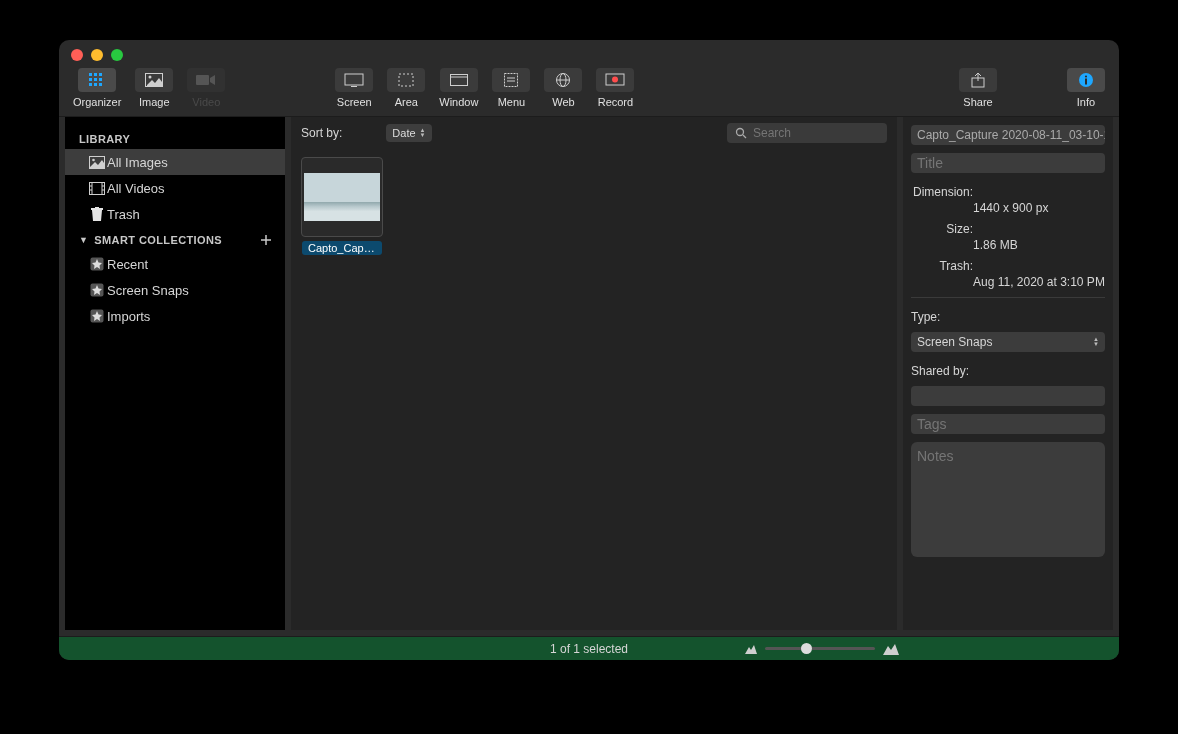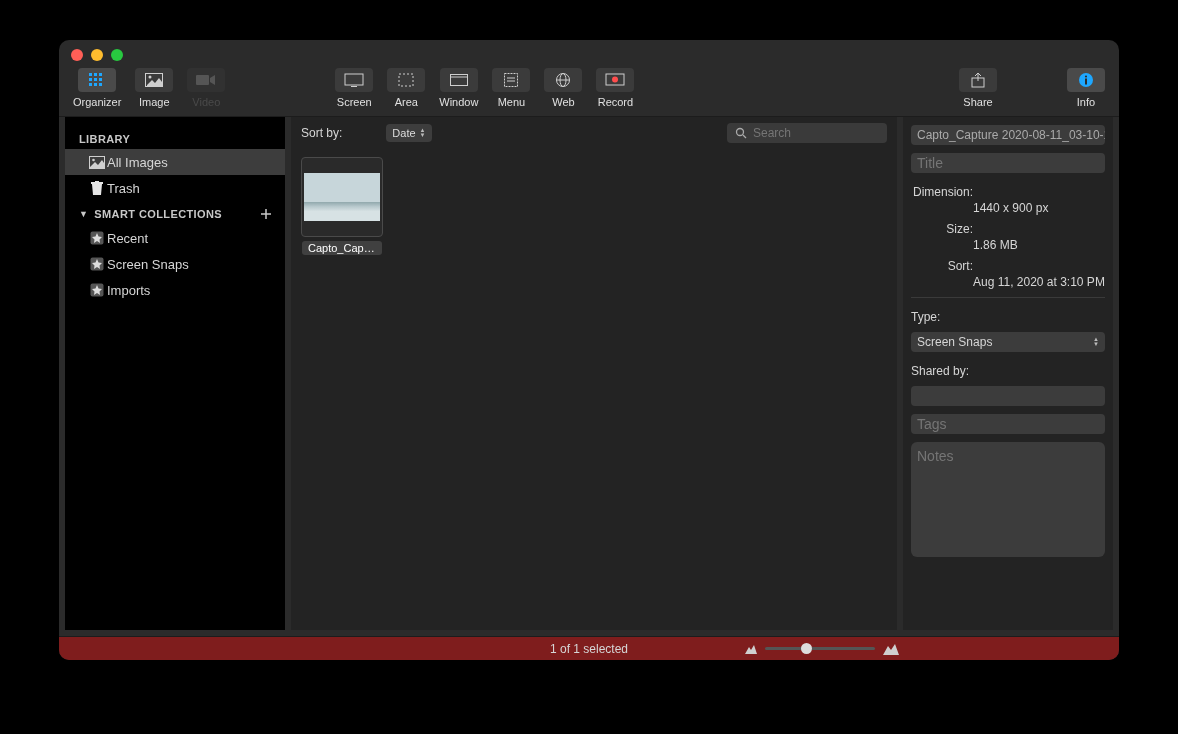--- a/index.html
+++ b/index.html
@@ -81,21 +81,21 @@
     width:82px; display:flex; flex-direction:column; align-items:center; gap:4px;
   }
   .thumb .frame {
     width:82px; height:80px; border:1px solid #4a4a4a; border-radius:4px;
     display:flex; align-items:center; justify-content:center; background:#2a2a2a; overflow:hidden;
   }
   .thumb .img {
     width:76px; height:48px; background:linear-gradient(#c7d6da 0%, #c7d6da 60%, #8fa7ab 60%, #b8c9cd 70%, #d7e2e4 80%);
   }
   .thumb .caption {
-    font-size:11px; color:white; background:#404040; border-radius:3px; padding:1px 6px;
+    font-size:11px; color:white; background:#0c4a6e; border-radius:3px; padding:1px 6px;
     white-space:nowrap; overflow:hidden; text-overflow:ellipsis; max-width:80px;
   }
 
   
   .inspector {
     width:210px; background:#232323; font-size:12px; color:#d6d6d6;
     display:flex; flex-direction:column; padding:8px 8px 0 8px; gap:8px; margin:0 6px 6px 0;
   }
   .insp-field {
     background:#3c3c3c; border-radius:4px; height:20px; padding:0 6px; display:flex; align-items:center; width:100%;
@@ -109,21 +109,21 @@
   .insp-row .k { width:62px; text-align:right; color:#d6d6d6;}
   .insp-row .v { color:#d6d6d6;margin-top:16px;}
   .insp-label { font-size:12px; color:#d6d6d6; padding-top:4px;}
   .insp-select { background:#3c3c3c; border-radius:4px; height:20px; display:flex; align-items:center; padding:0 6px; justify-content:space-between;}
   .insp-select .updown { display:flex; flex-direction:column; font-size:6px; line-height:5px; color:#bbb;}
   .insp-textarea { background:#3c3c3c; border-radius:6px; height:115px; padding:6px;}
   .insp-textarea textarea { resize:none; height:100%; font-family:inherit; color:#aaa;}
 
   
   .statusbar {
-    height:24px; background:#7f1d1d; display:flex; align-items:center; justify-content:center;
+    height:24px; background:#14532d; display:flex; align-items:center; justify-content:center;
     position:relative; font-size:12px; color:#d6d6d6; border-top:1px solid #1c1c1c;
   }
   .zoom { position:absolute; right:220px; display:flex; align-items:center; gap:8px;}
   .slider-track { width:110px; height:3px; background:#555; border-radius:2px; position:relative;}
   .slider-knob { position:absolute; top:-4px; left:36px; width:11px; height:11px; border-radius:50%; background:#ddd;}
 
   svg { display:block; }
 </style>
 </head>
 <body>
@@ -298,20 +298,34 @@
           <svg width="16" height="13" viewBox="0 0 16 13">
               <rect x="0.5" y="0.5" width="15" height="12" fill="none" stroke="#cfcfcf"></rect>
               <circle cx="4.5" cy="4" r="1.3" fill="#cfcfcf"></circle>
               <path d="M1 11 L6 6 L9 9 L13 4 L15 7 L15 12 L1 12 Z" fill="#cfcfcf"></path>
             </svg>
         </span>
         <span>All Images</span>
       </div>
       <div class="side-item">
         <span class="ico">
+          <svg width="16" height="13" viewBox="0 0 16 13">
+              <rect x="0.5" y="0.5" width="15" height="12" fill="none" stroke="#cfcfcf"></rect>
+              <line x1="3" y1="0" x2="3" y2="13" stroke="#cfcfcf"></line>
+              <line x1="13" y1="0" x2="13" y2="13" stroke="#cfcfcf"></line>
+              <line x1="0" y1="4" x2="3" y2="4" stroke="#cfcfcf"></line>
+              <line x1="0" y1="8" x2="3" y2="8" stroke="#cfcfcf"></line>
+              <line x1="13" y1="4" x2="16" y2="4" stroke="#cfcfcf"></line>
+              <line x1="13" y1="8" x2="16" y2="8" stroke="#cfcfcf"></line>
+            </svg>
+        </span>
+        <span>All Videos</span>
+      </div>
+      <div class="side-item">
+        <span class="ico">
           <svg width="12" height="15" viewBox="0 0 12 15">
               <path d="M1 3 L11 3 L10 14 L2 14 Z" fill="#e5e5e5"></path>
               <rect x="0" y="1" width="12" height="2" fill="#e5e5e5"></rect>
               <rect x="4" y="0" width="4" height="1.5" fill="#e5e5e5"></rect>
             </svg>
         </span>
         <span>Trash</span>
       </div>
 
       <div class="side-header">
@@ -395,21 +409,21 @@
       <div class="insp-rows">
         <div class="insp-row">
           <span class="k">Dimension:</span>
           <span class="v">1440 x 900 px</span>
         </div>
         <div class="insp-row">
           <span class="k">Size:</span>
           <span class="v">1.86 MB</span>
         </div>
         <div class="insp-row">
-          <span class="k">Sort:</span>
+          <span class="k">Trash:</span>
           <span class="v">Aug 11, 2020 at 3:10 PM</span>
         </div>
       </div>
 
       <div class="insp-label">Type:</div>
       <div class="insp-select">
         <span>Screen Snaps</span>
         <span class="updown">
             <span>▲</span>
             <span>▼</span>

